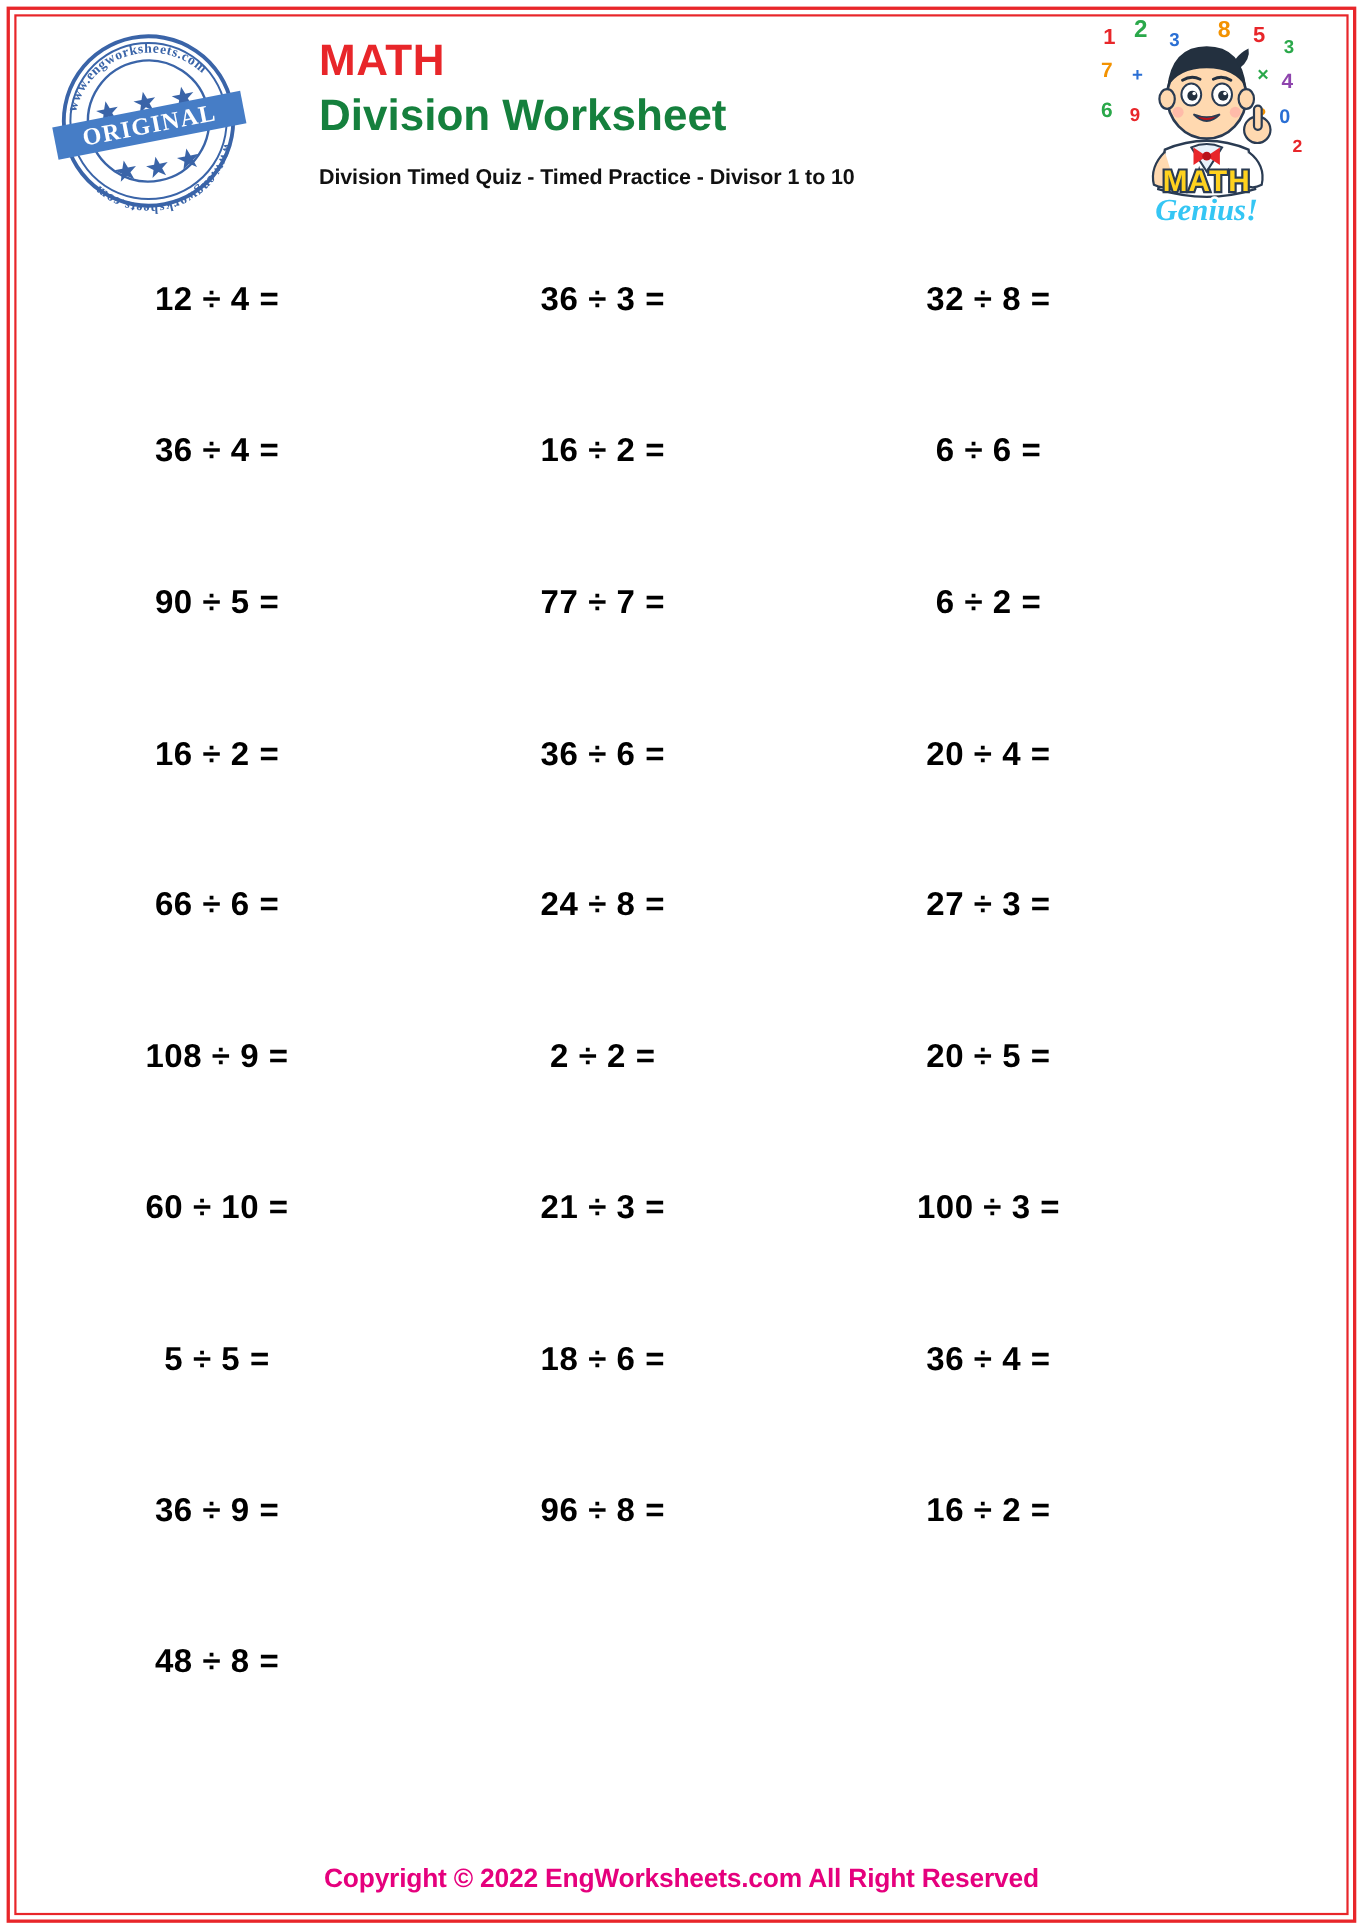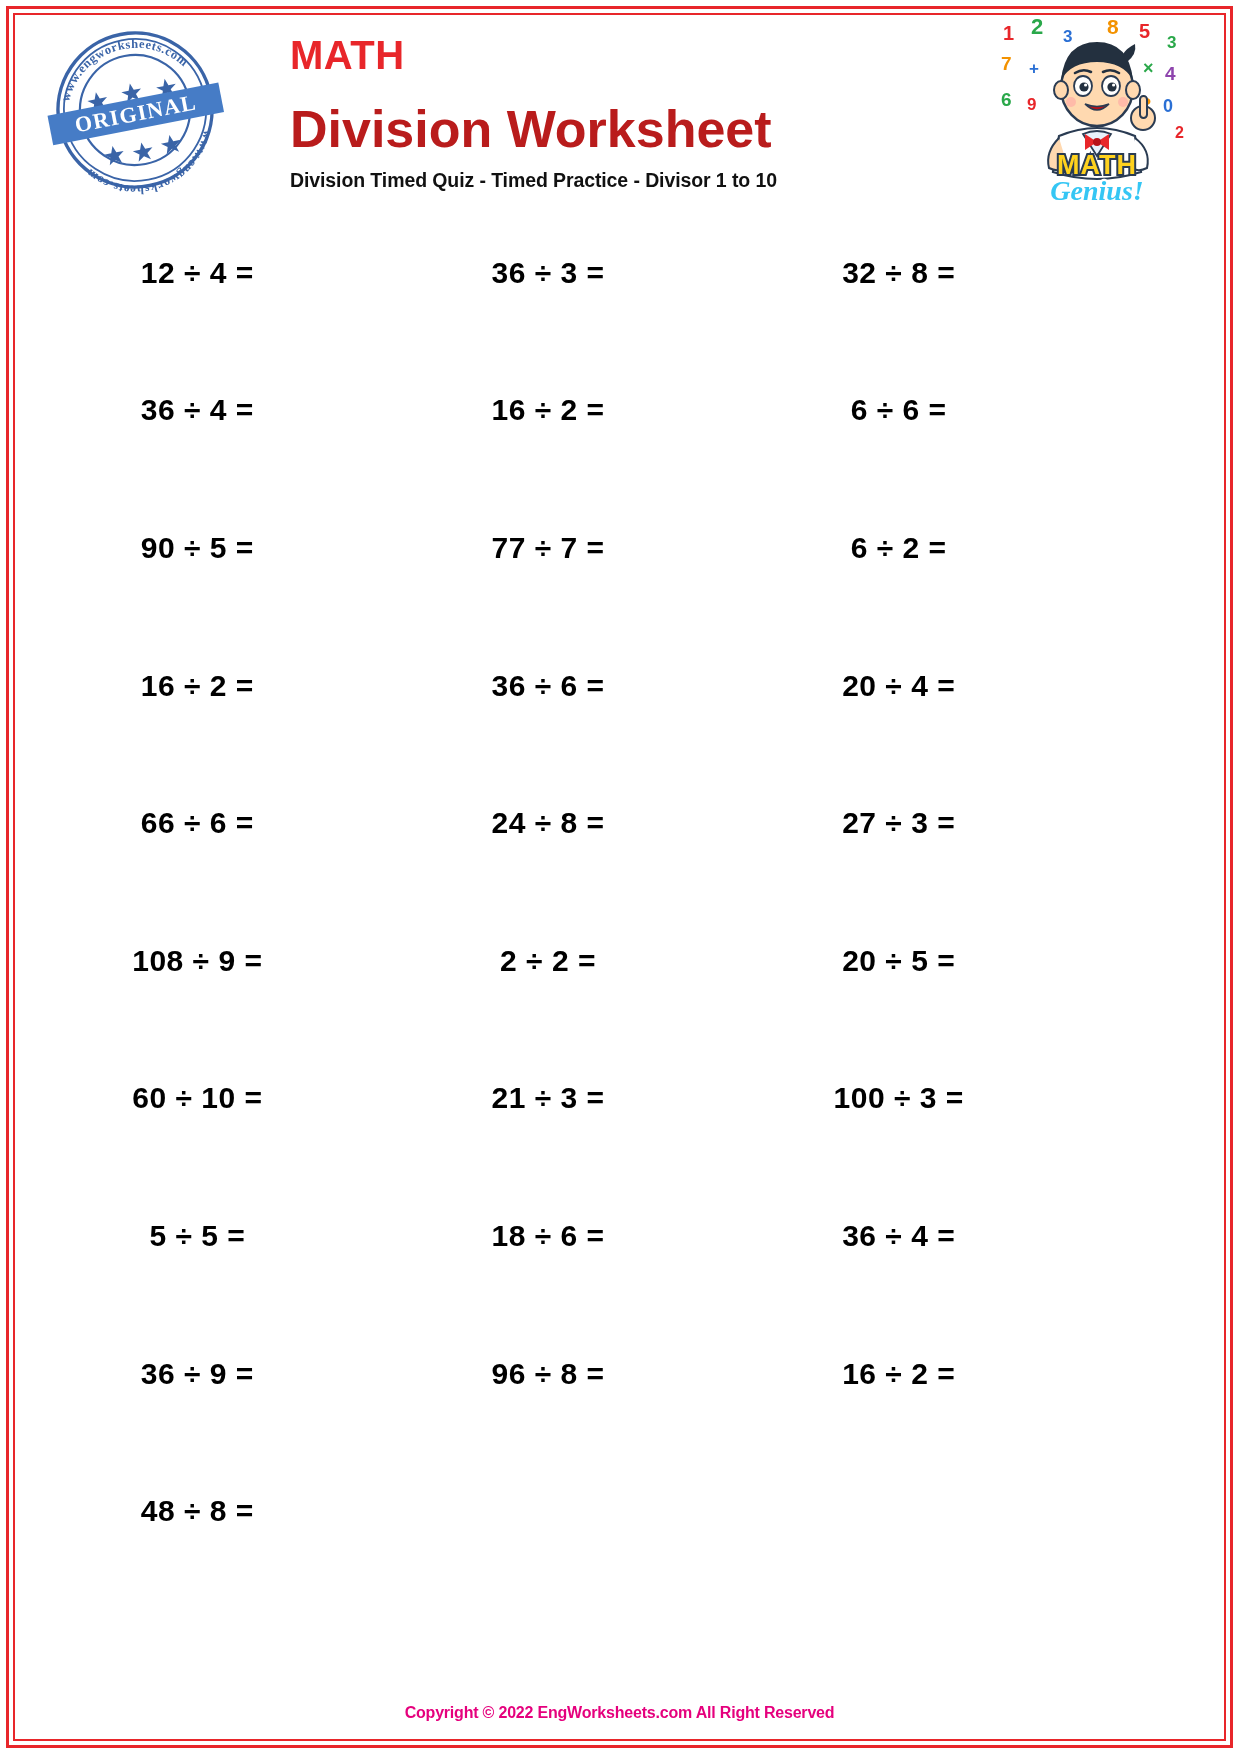--- a/index.html
+++ b/index.html
@@ -70,31 +70,31 @@
   }
   .title-math {
     font-size: 40px;
     font-weight: bold;
     color: #e8262a;
     letter-spacing: 0.5px;
     line-height: 1.05;
     margin: 0;
   }
   .title-main {
-    font-size: 52px;
-    font-weight: bold;
-    color: #b91c1c;
+    font-size: 40px;
+    font-weight: bold;
+    color: #15803d;
     line-height: 1.15;
-    margin: 24px 0 0 0;
+    margin: 6px 0 0 0;
   }
   .title-sub {
     font-size: 19.5px;
     font-weight: bold;
     color: #111111;
-    margin: 9px 0 0 0;
+    margin: 22px 0 0 0;
     letter-spacing: -0.1px;
   }
 
   .genius-logo {
     position: absolute;
     right: 22px;
     top: 2px;
     width: 200px;
     height: 190px;
   }
@@ -124,21 +124,21 @@
     display: inline-block;
   }
 
   
   .footer {
     position: absolute;
     left: 0;
     right: 0;
     bottom: 32px;
     text-align: center;
-    font-size: 16px;
+    font-size: 24px;
     font-weight: bold;
     color: #e5007d;
     letter-spacing: -0.2px;
   }
 </style>
 </head>
 <body>
 
 <div class="page">
 

